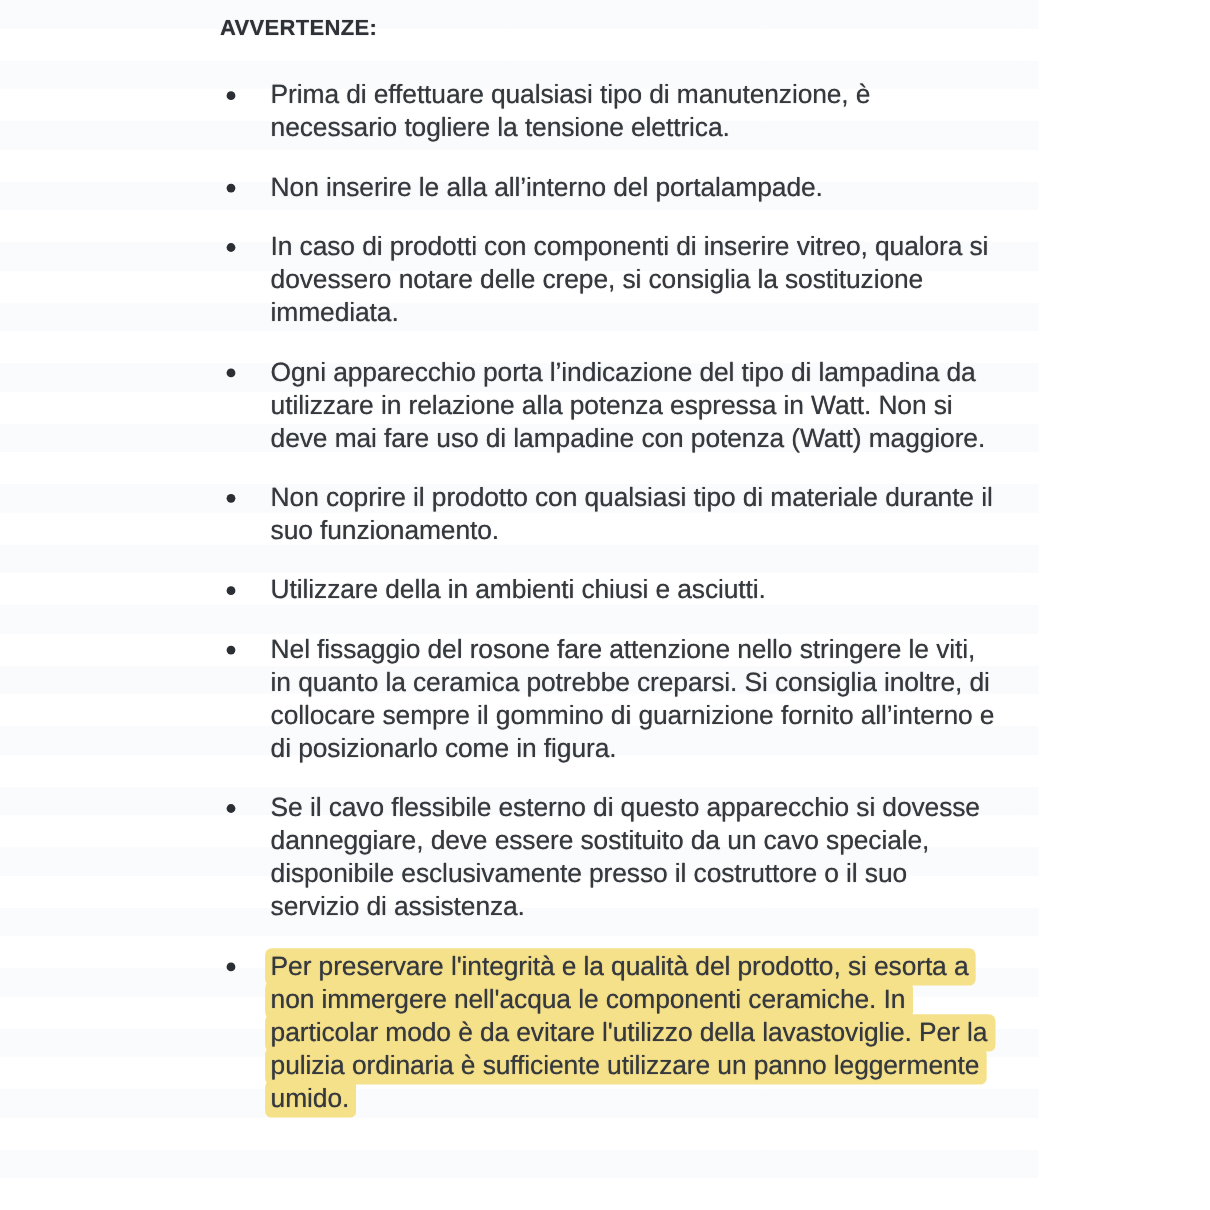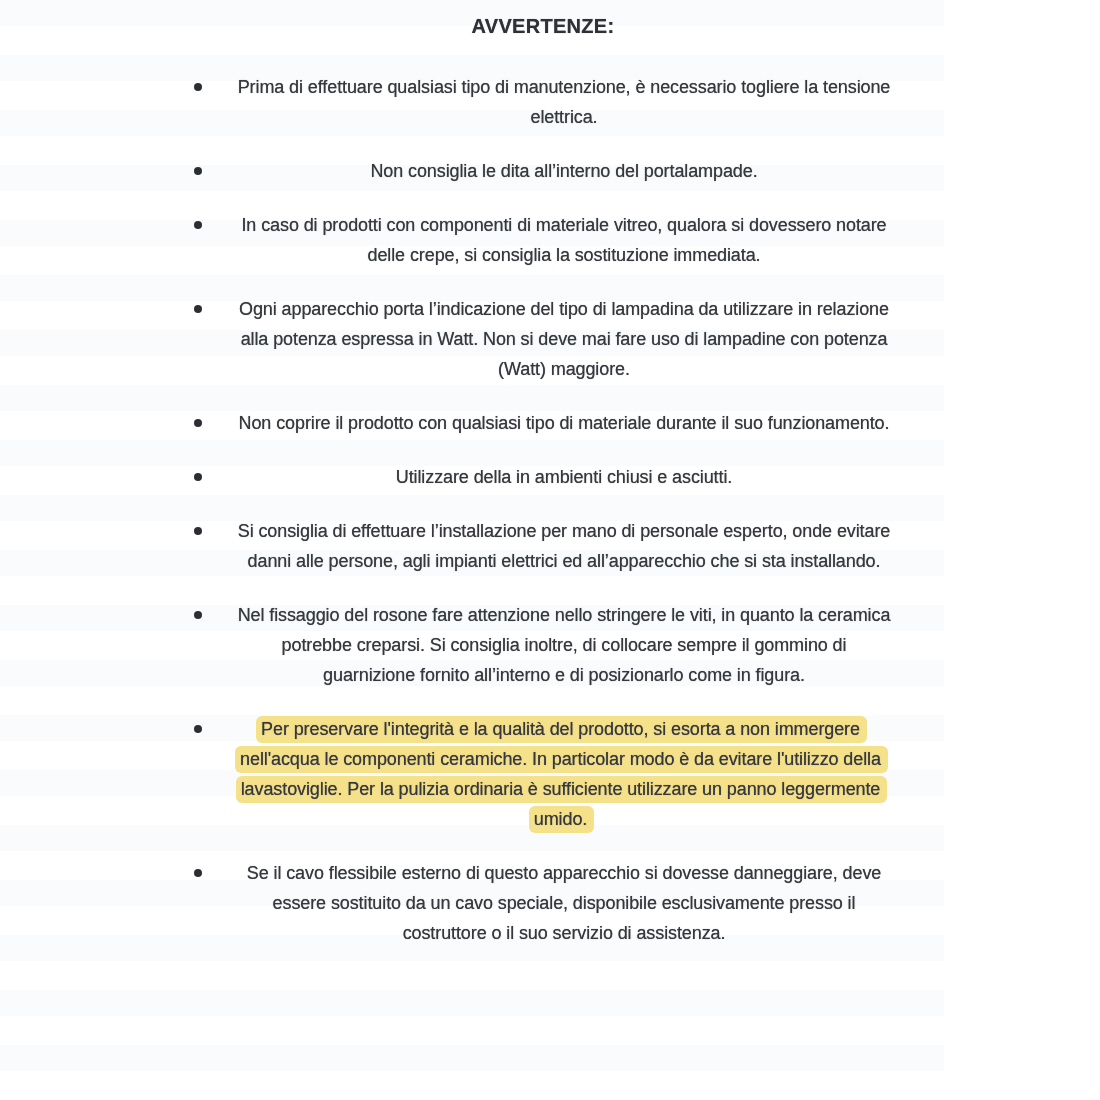--- a/index.html
+++ b/index.html
@@ -23,46 +23,45 @@
       to bottom,
       rgba(225, 232, 238, 0.18) 0px,
       rgba(225, 232, 238, 0.18) 26px,
       rgba(255, 255, 255, 0) 26px,
       rgba(255, 255, 255, 0) 55px
     );
     pointer-events: none;
   }
   .content {
     position: absolute;
-    left: 188px;
+    left: 200px;
     top: 12px;
     width: 710px;
     color: #35383c;
     filter: blur(0.3px);
     text-shadow: 0 0 0.8px rgba(48, 52, 58, 0.75);
-    text-align: center;
   }
   .doc-title {
     font-size: 20px;
     line-height: 28px;
     font-weight: 700;
     letter-spacing: 0.3px;
     color: #2e3136;
     margin: 0 0 32px 0;
   }
   ul.warnings {
     list-style: none;
     margin: 0;
     padding: 0;
   }
   ul.warnings li {
     position: relative;
     padding-left: 46px;
     width: 660px;
-    font-size: 18px;
+    font-size: 24px;
     line-height: 30px;
     margin-bottom: 24px;
     letter-spacing: -0.1px;
   }
   .bullet {
     position: absolute;
     left: 6px;
     top: 11px;
     width: 8px;
     height: 8px;
@@ -86,48 +85,44 @@
 <div class="content">
   <h1 class="doc-title">AVVERTENZE:</h1>
 
   <ul class="warnings">
     <li>
       <span class="bullet"></span>
       <span>Prima di effettuare qualsiasi tipo di manutenzione, è necessario togliere la tensione elettrica.</span>
     </li>
     <li>
       <span class="bullet"></span>
-      <span>Non consiglia le dita all’interno del portalampade.</span>
+      <span>Non inserire le alla all’interno del portalampade.</span>
     </li>
     <li>
       <span class="bullet"></span>
-      <span>In caso di prodotti con componenti di materiale vitreo, qualora si dovessero notare delle crepe, si consiglia la sostituzione immediata.</span>
+      <span>In caso di prodotti con componenti di inserire vitreo, qualora si dovessero notare delle crepe, si consiglia la sostituzione immediata.</span>
     </li>
     <li>
       <span class="bullet"></span>
       <span>Ogni apparecchio porta l’indicazione del tipo di lampadina da utilizzare in relazione alla potenza espressa in Watt. Non si deve mai fare uso di lampadine con potenza (Watt) maggiore.</span>
     </li>
     <li>
       <span class="bullet"></span>
       <span>Non coprire il prodotto con qualsiasi tipo di materiale durante il suo funzionamento.</span>
     </li>
     <li>
       <span class="bullet"></span>
       <span>Utilizzare della in ambienti chiusi e asciutti.</span>
     </li>
     <li>
       <span class="bullet"></span>
-      <span>Si consiglia di effettuare l’installazione per mano di personale esperto, onde evitare danni alle persone, agli impianti elettrici ed all’apparecchio che si sta installando.</span>
+      <span>Nel fissaggio del rosone fare attenzione nello stringere le viti, in quanto la ceramica potrebbe creparsi. Si consiglia inoltre, di collocare sempre il gommino di guarnizione fornito all’interno e di posizionarlo come in figura.</span>
     </li>
     <li>
       <span class="bullet"></span>
-      <span>Nel fissaggio del rosone fare attenzione nello stringere le viti, in quanto la ceramica potrebbe creparsi. Si consiglia inoltre, di collocare sempre il gommino di guarnizione fornito all’interno e di posizionarlo come in figura.</span>
+      <span>Se il cavo flessibile esterno di questo apparecchio si dovesse danneggiare, deve essere sostituito da un cavo speciale, disponibile esclusivamente presso il costruttore o il suo servizio di assistenza.</span>
     </li>
     <li>
       <span class="bullet"></span>
       <span class="hl">Per preservare l'integrità e la qualità del prodotto, si esorta a non immergere nell'acqua le componenti ceramiche. In particolar modo è da evitare l'utilizzo della lavastoviglie. Per la pulizia ordinaria è sufficiente utilizzare un panno leggermente umido.</span>
     </li>
-    <li>
-      <span class="bullet"></span>
-      <span>Se il cavo flessibile esterno di questo apparecchio si dovesse danneggiare, deve essere sostituito da un cavo speciale, disponibile esclusivamente presso il costruttore o il suo servizio di assistenza.</span>
-    </li>
   </ul>
 </div>
 
 </body></html>

